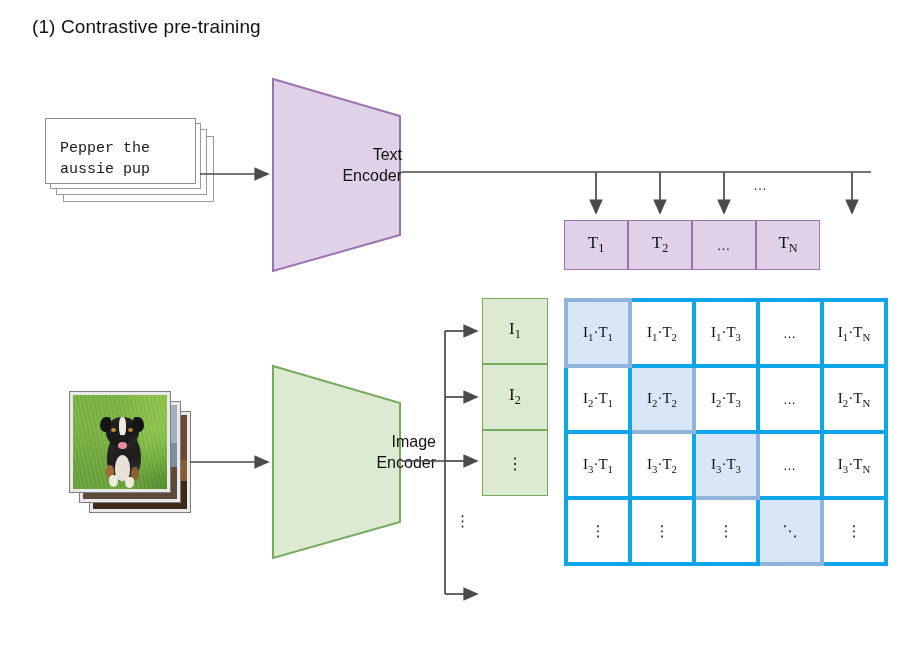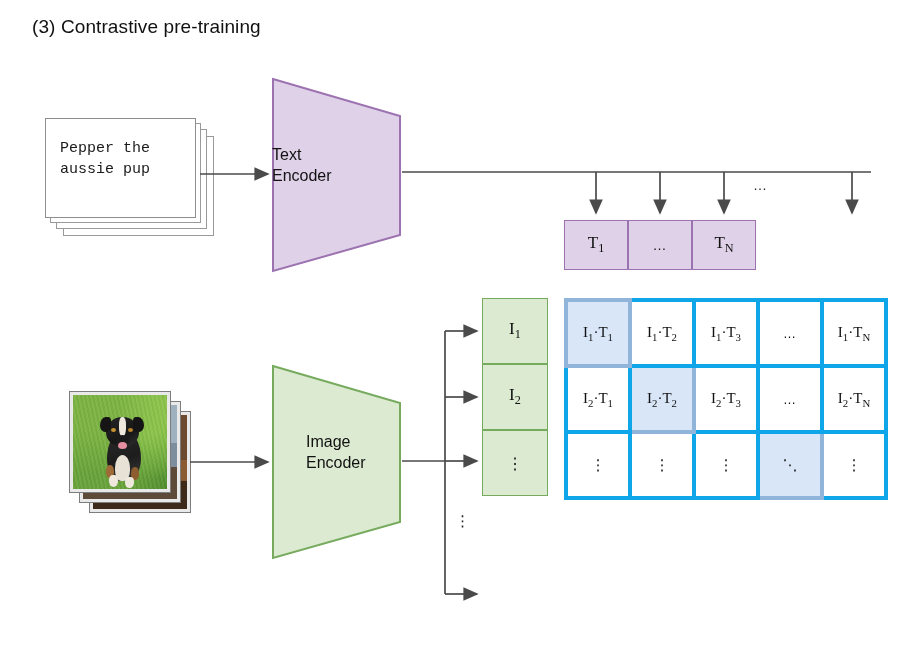--- a/index.html
+++ b/index.html
@@ -16,21 +16,21 @@
   #title{
     position:absolute;left:32px;top:16px;
     font-size:19px;color:#111;letter-spacing:.1px;
     white-space:nowrap;
   }
 
   
   .card-stack{position:absolute;left:45px;top:118px;width:170px;height:100px;}
   .card{
     position:absolute;background:#ffffff;border:1px solid #9a9a9a;
-    width:151px;height:100px;box-sizing:border-box;
+    width:151px;height:66px;box-sizing:border-box;
   }
   .card.c3{left:18px;top:18px;}
   .card.c2{left:11px;top:11px;}
   .card.c1{left:5px;top:5px;}
   .card.front{left:0;top:0;border-color:#8e8e8e;z-index:3;}
   .card-text{
     position:absolute;left:14px;top:19px;
     font-family:"Liberation Mono","DejaVu Sans Mono",monospace;
     font-size:15px;line-height:21px;color:#1a1a1a;white-space:pre;
   }
@@ -84,21 +84,21 @@
     border-radius:40% 40% 50% 50%;background:#efe9dd;z-index:5;}
   .tan-l{position:absolute;left:33px;top:70px;width:8px;height:13px;
     border-radius:45%;background:#9d6a38;z-index:4;}
   .tan-r{position:absolute;left:58px;top:72px;width:8px;height:13px;
     border-radius:45%;background:#8d5d30;z-index:4;}
 
   
   .encoder{position:absolute;}
   .encoder svg{display:block;overflow:visible;}
   .enc-label{
-    position:absolute;width:100%;text-align:left;
+    position:absolute;width:100%;text-align:right;
     font-size:16px;line-height:21px;color:#111;
   }
 
   
   .trow{position:absolute;left:564px;top:220px;height:50px;display:flex;}
   .tcell{
     width:64px;height:50px;box-sizing:border-box;
     background:#dfd2e8;border:1px solid #9c72b0;
     display:flex;align-items:center;justify-content:center;
     font-family:"Liberation Serif","DejaVu Serif",serif;
@@ -145,21 +145,21 @@
     font-size:14px;color:#222;letter-spacing:1px;
   }
 
   .wires{position:absolute;left:0;top:0;width:906px;height:654px;pointer-events:none;}
 </style>
 </head>
 <body>
 
 <div class="stage">
 
-  <div id="title">(3) Contrastive pre-training</div>
+  <div id="title">(1) Contrastive pre-training</div>
 
   <div class="card-stack">
     <div class="card c3"></div>
     <div class="card c2"></div>
     <div class="card c1"></div>
     <div class="card front">
       <div class="card-text">Pepper the
 aussie pup</div>
     </div>
   </div>
@@ -237,20 +237,23 @@
   </svg>
 
   <div id="trow-dots">…</div>
 
   <div id="icol-vdots">⋮</div>
 
   <div class="trow">
     <div class="tcell">
       <span>T<sub>1</sub></span>
     </div>
+    <div class="tcell">
+      <span>T<sub>2</sub></span>
+    </div>
     <div class="tcell dots">…</div>
     <div class="tcell">
       <span>T<sub>N</sub></span>
     </div>
   </div>
 
   <div class="icol">
     <div class="icell">
       <span>I<sub>1</sub></span>
     </div>
@@ -270,20 +273,27 @@
           <td><span>I<sub>1</sub>·T<sub>N</sub></span></td>
         </tr>
         <tr>
           <td><span>I<sub>2</sub>·T<sub>1</sub></span></td>
           <td class="hl"><span>I<sub>2</sub>·T<sub>2</sub></span></td>
           <td><span>I<sub>2</sub>·T<sub>3</sub></span></td>
           <td class="dots">…</td>
           <td><span>I<sub>2</sub>·T<sub>N</sub></span></td>
         </tr>
         <tr>
+          <td><span>I<sub>3</sub>·T<sub>1</sub></span></td>
+          <td><span>I<sub>3</sub>·T<sub>2</sub></span></td>
+          <td class="hl"><span>I<sub>3</sub>·T<sub>3</sub></span></td>
+          <td class="dots">…</td>
+          <td><span>I<sub>3</sub>·T<sub>N</sub></span></td>
+        </tr>
+        <tr>
           <td class="vdots">⋮</td>
           <td class="vdots">⋮</td>
           <td class="vdots">⋮</td>
           <td class="hl ddots">⋱</td>
           <td class="vdots">⋮</td>
         </tr>
       </tbody>
   </table>
 
 </div>

